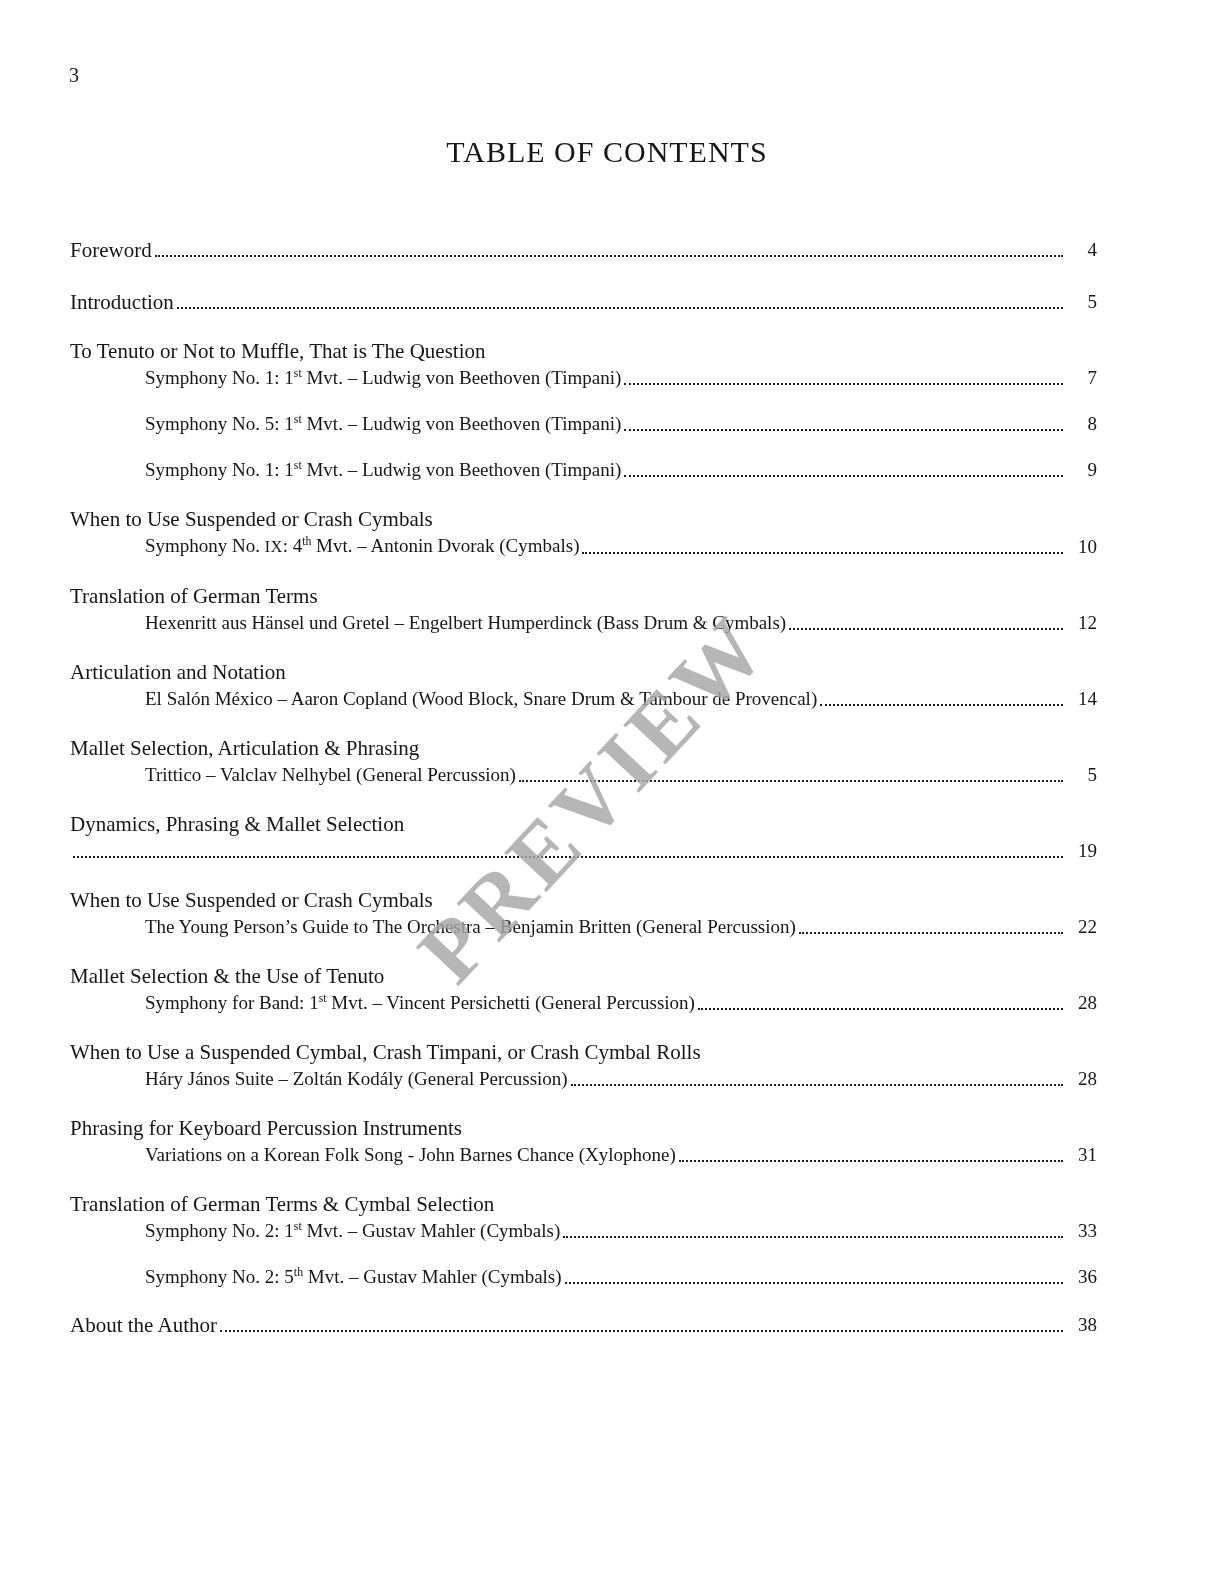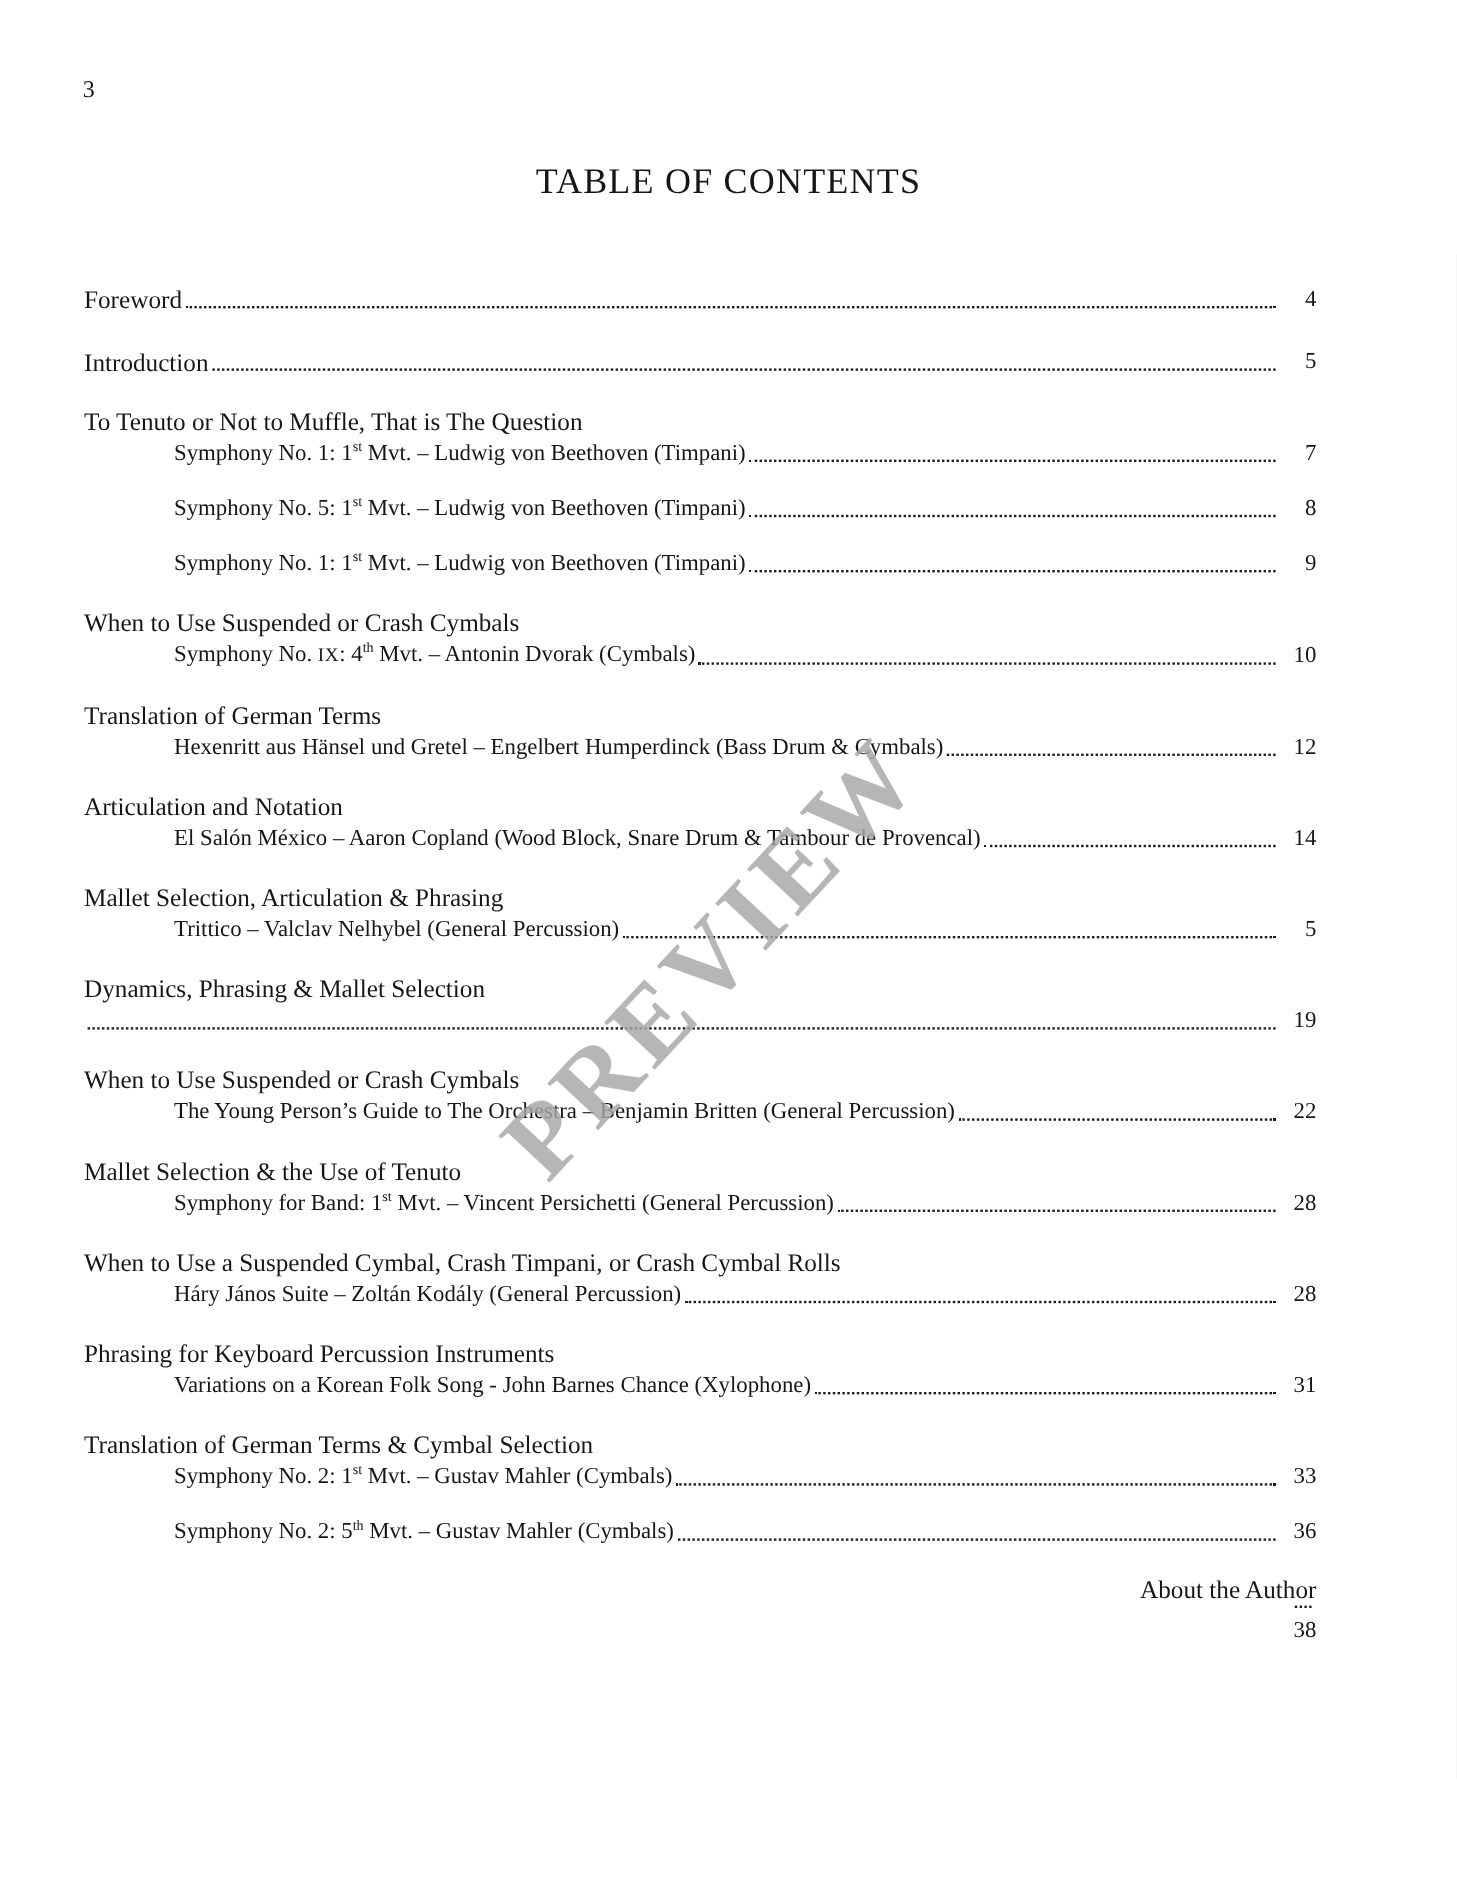--- a/index.html
+++ b/index.html
@@ -31,21 +31,21 @@
     margin-left:70px; margin-right:117px;
     line-height:26px; font-size:19px;
     white-space:nowrap;
   }
   .item-heading, .item-entry { font-size:21px; }
   .item-sub .lbl { padding-left:75px; }
   .item-heading { margin-top:23px; }
   .item-heading + .item-sub { margin-top:1px; }
   .item-sub + .item-sub { margin-top:20px; }
   .item-entry + .item-entry { margin-top:26px; }
-  .item-sub + .item-entry { margin-top:22px;flex-direction:column; }
+  .item-sub + .item-entry { margin-top:22px; }
   .lbl sup { font-size:0.62em; line-height:0; vertical-align:super; }
   .lbl .sc { font-size:0.84em; letter-spacing:0.5px; }
   .leader {
     flex:1 1 auto; min-width:14px;
     border-bottom:2px dotted #1c1c1c;
     align-self:flex-end;
     margin:0 4px 6px 3px;
   }
   .pagenum {
     flex:0 0 auto; min-width:30px;

